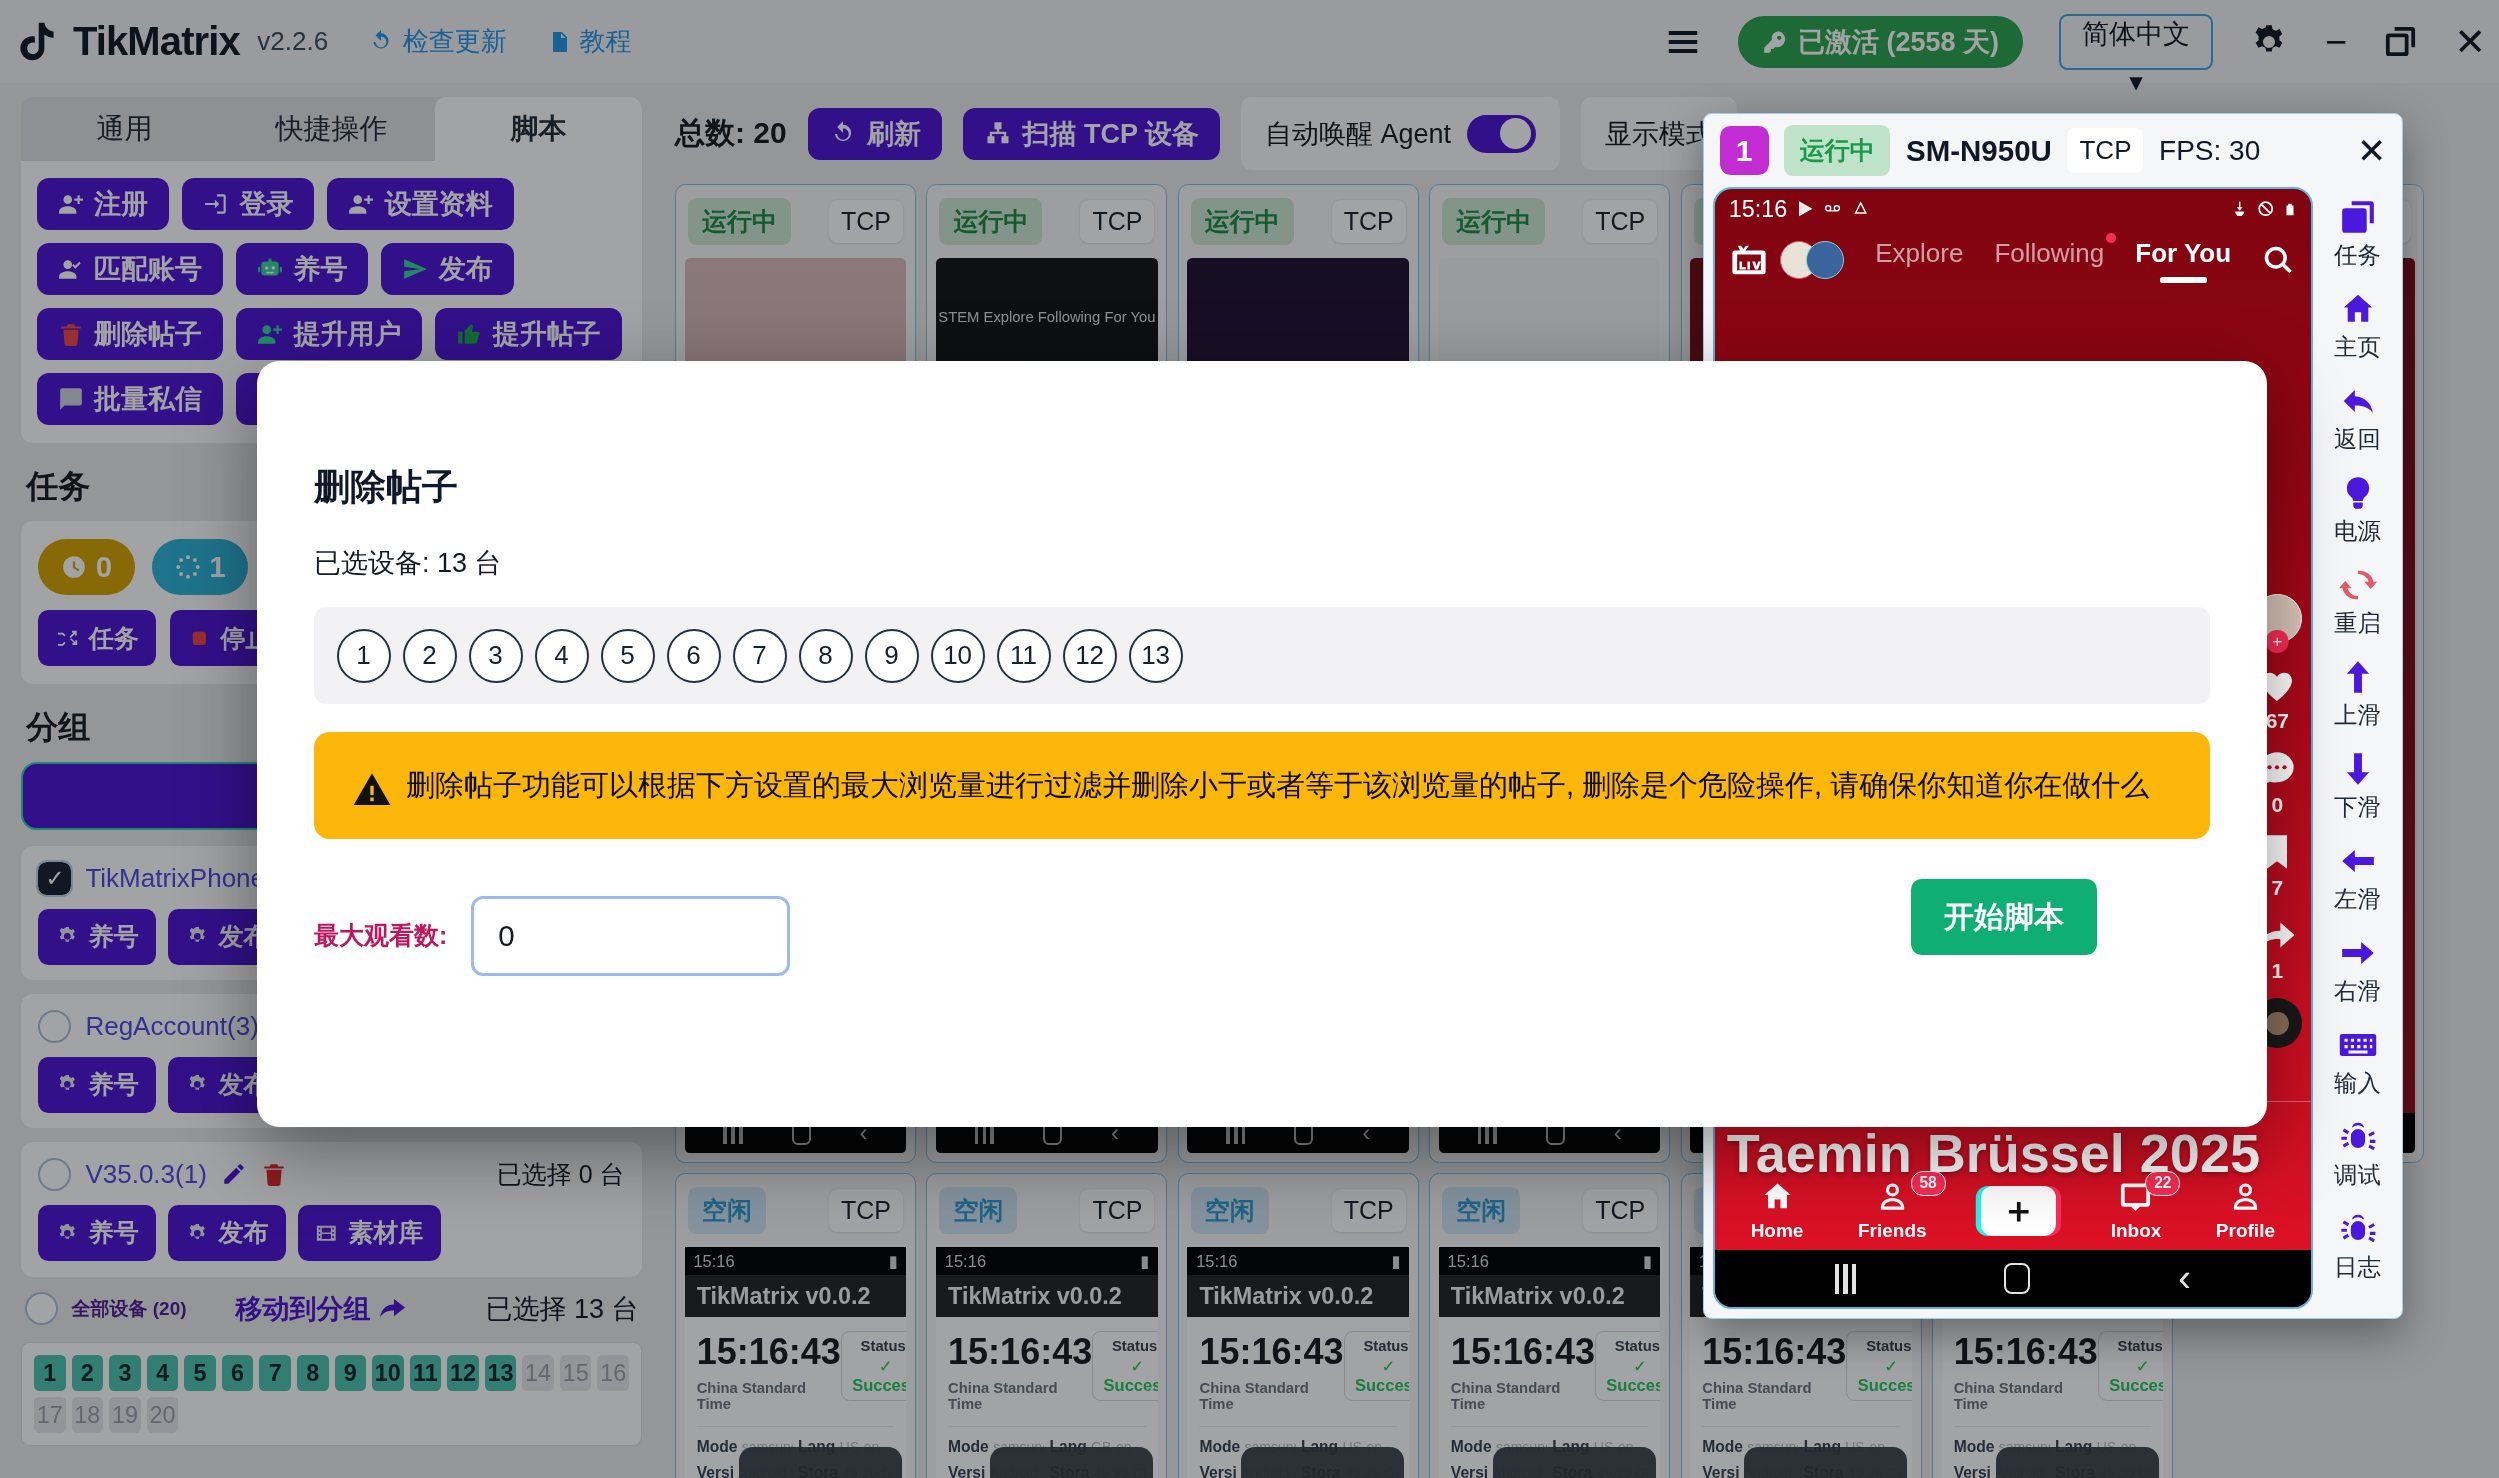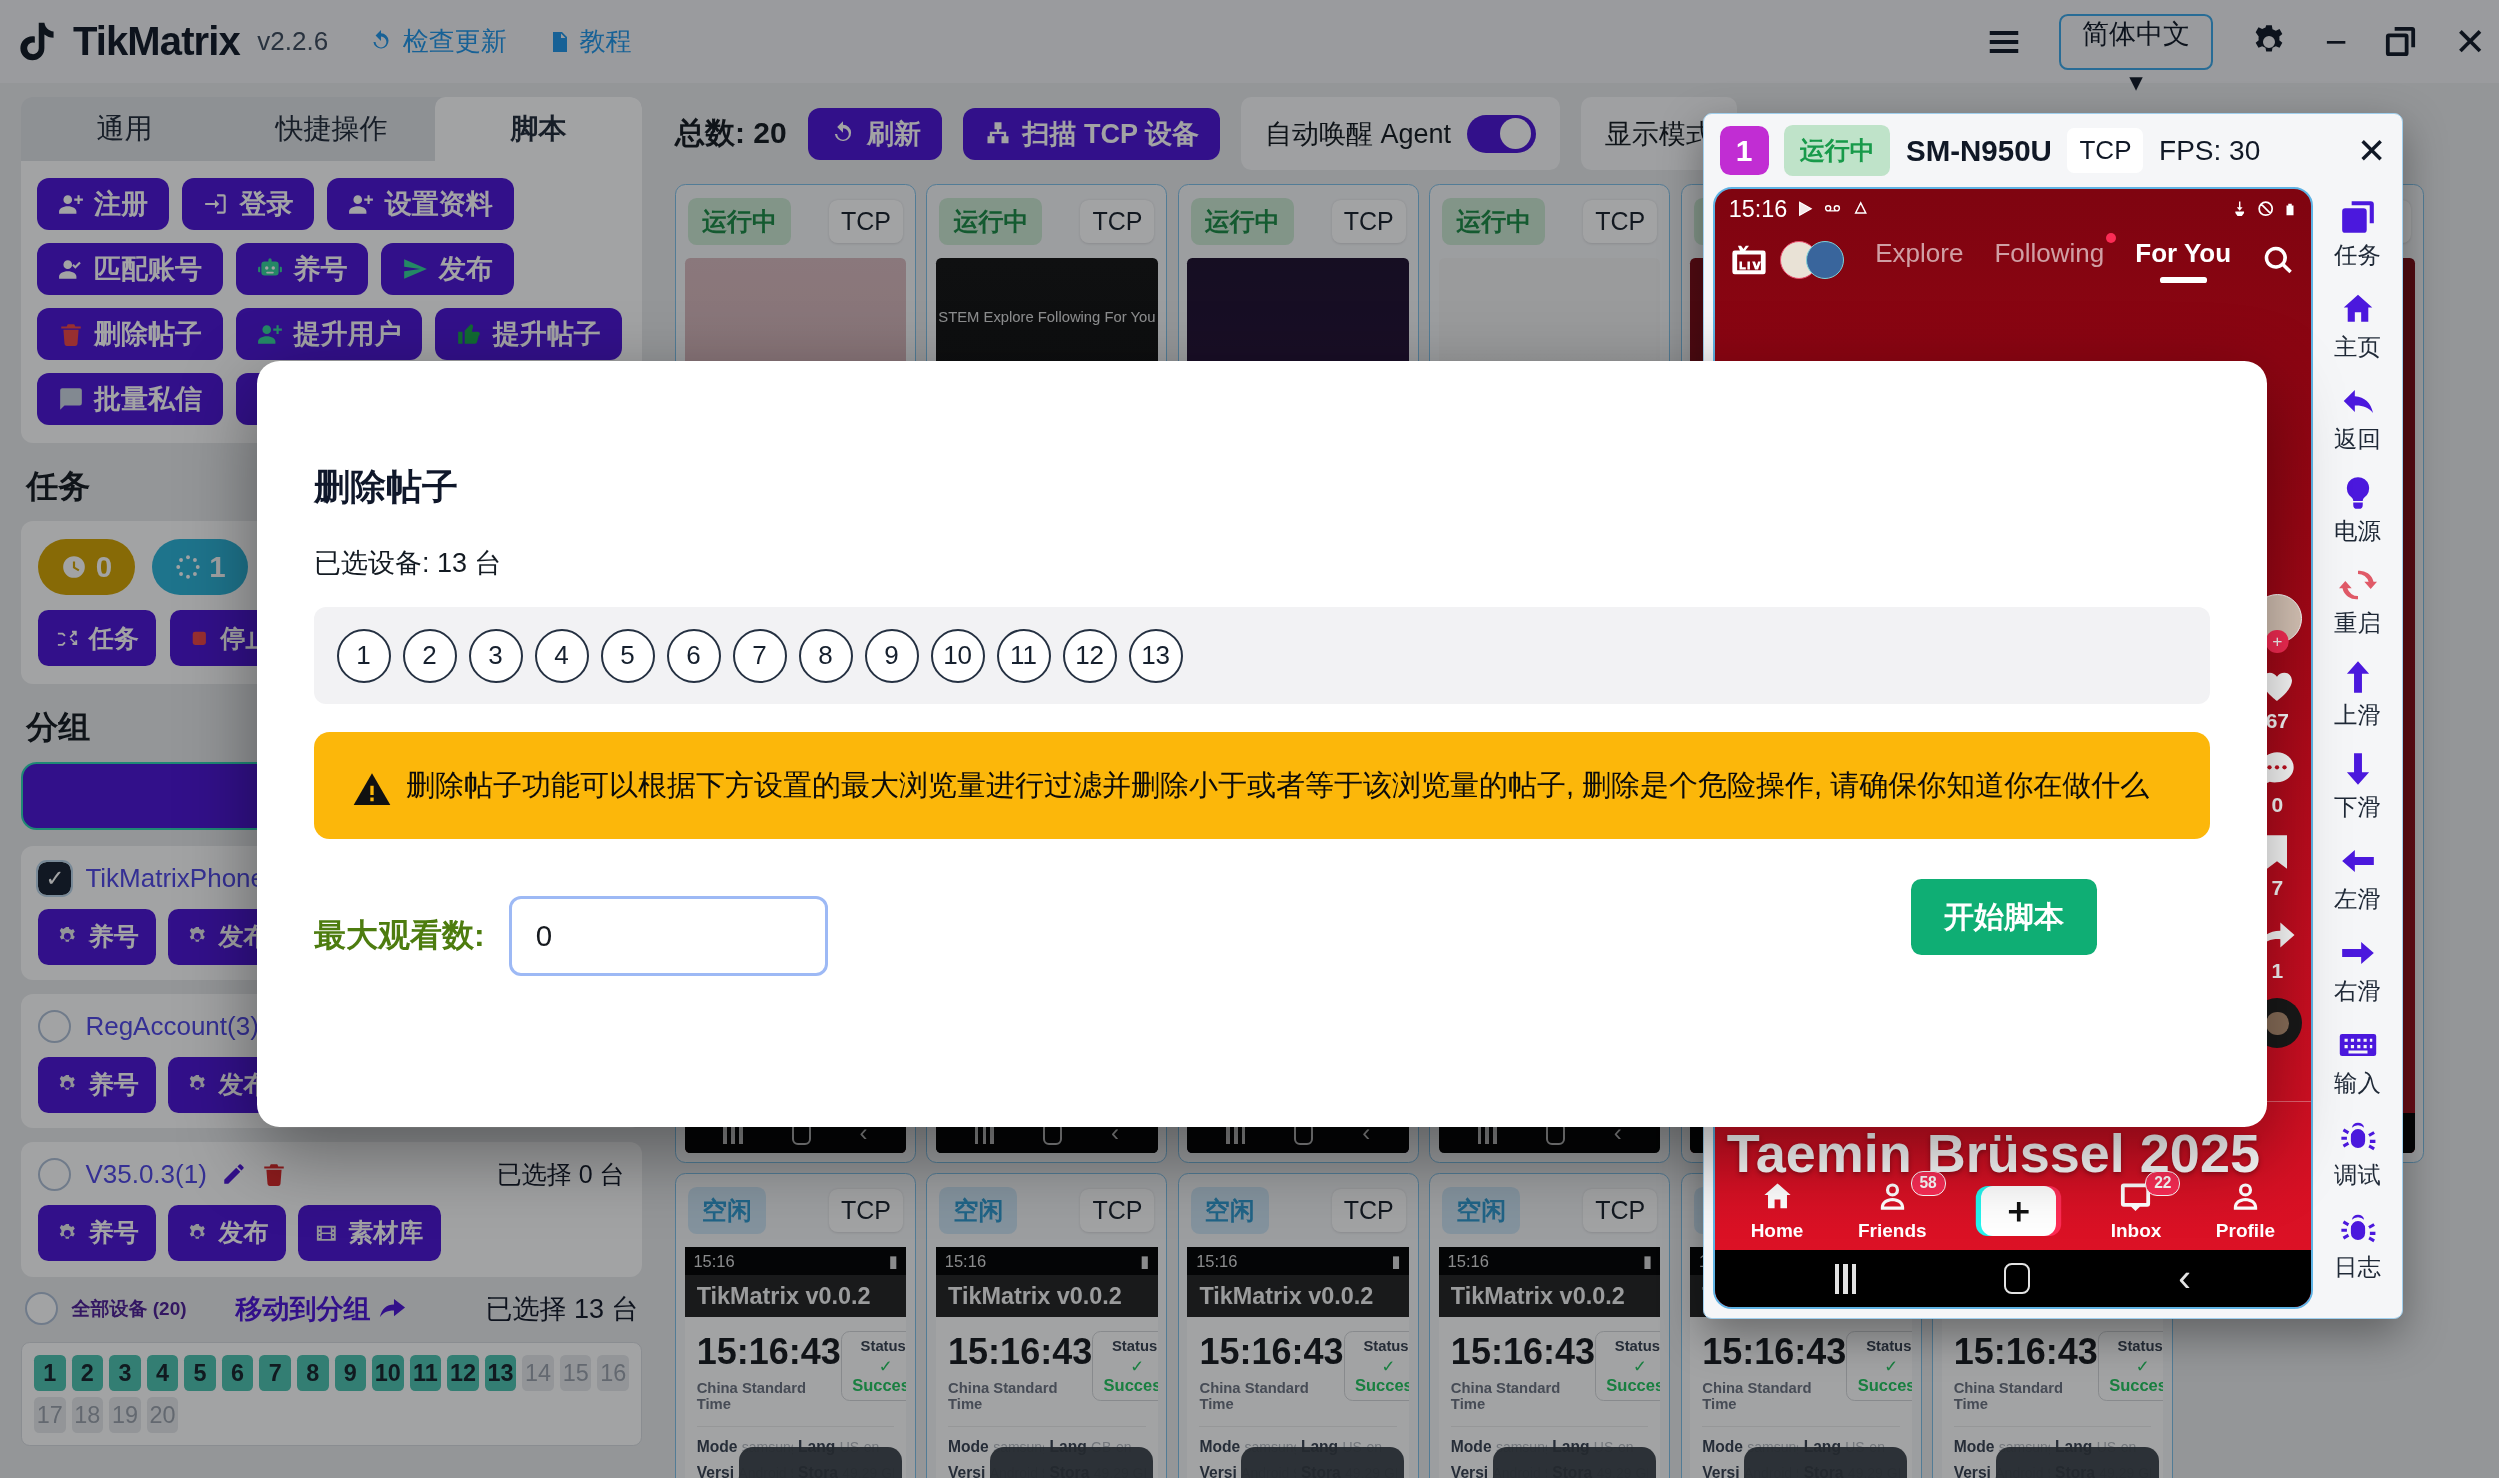--- a/index.html
+++ b/index.html
@@ -165,21 +165,21 @@
   .md-title { margin-top:102px; font-size:36px; font-weight:bold; color:#0f172a; }
   .md-selected { margin-top:33px; font-size:27px; color:#131a22; }
   .chips { margin-top:26px; height:97px; background:#f2f2f4; border-radius:12px; display:flex; align-items:center;
      padding:0 22.6px; gap:12px; }
   .chip { width:54px; height:54px; border-radius:50%; background:#fff; border:2.6px solid #243041; color:#16202e;
      font-size:26px; display:flex; align-items:center; justify-content:center; }
   .warnbox { margin-top:28px; background:#fcb70a; border-radius:15.6px; padding:31px 38px; font-size:29px; color:#0b0b0b;
      line-height:1.55; }
   .warnbox .ic { margin-right:14px; margin-bottom:-5.2px; }
   .mv-row { margin-top:57px; display:flex; align-items:center; gap:24px; }
-  .mv-label { font-size:32px; font-weight:bold; color:#4d7c0f; }
+  .mv-label { font-size:25px; font-weight:bold; color:#be185d; }
   .mv-input { width:319px; height:80px; border:3.5px solid #9db9f5; border-radius:12px; font-size:29.5px; padding:0 24px;
      color:#15191e; outline:none; font-family:inherit; }
   .start-btn { position:absolute; right:170px; bottom:172px; height:76px; padding:0 33px; background:#0fae74; border:none;
      border-radius:10.4px; color:#fff; font-size:30px; font-weight:bold; cursor:pointer; }
 </style>
 </head>
 <body>
 
 <div class="topbar">
   <svg class="ic logo-note" width="45" height="45" viewBox="0 0 24 24">
@@ -196,20 +196,26 @@
   <span class="tb-link">
     <svg class="ic" width="24" height="24" viewBox="0 0 24 24">
         <path fill="currentColor" d="M6 2h9l5 5v15H6V2zm8 1.5V8h4.5L14 3.5zM8 11h8v2H8v-2zm0 4h8v2H8v-2z"></path>
       </svg>
     <span>教程</span>
   </span>
   <div class="tb-right">
     <svg class="ic win-glyph" width="38" height="38" viewBox="0 0 24 24">
         <path fill="#101826" d="M3 5h18v2.6H3V5zm0 5.7h18v2.6H3v-2.6zm0 5.7h18V19H3v-2.6z"></path>
       </svg>
+    <span class="pill-activated">
+      <svg class="ic" width="26" height="26" viewBox="0 0 24 24">
+          <path fill="#fff" fill-rule="evenodd" d="M15.5 2A6.5 6.5 0 0 0 9.2 10L2 17.2V22h4.8l1.4-1.4v-2.2h2.2l1.8-1.8A6.5 6.5 0 1 0 15.5 2zm1.7 4.8a1.8 1.8 0 1 1-2.6 2.6 1.8 1.8 0 0 1 2.6-2.6z"></path>
+        </svg>
+      <span>已激活 (2558 天)</span>
+    </span>
     <span class="lang-select">
       <span>简体中文</span>
         <span>▾</span>
     </span>
     <svg class="ic" width="40" height="40" viewBox="0 0 24 24">
         <path fill="#101826" fill-rule="evenodd" d="M10.3 2h3.4l.4 2.3a8 8 0 0 1 2 .9l2.2-1 1.7 3-1.8 1.5a8 8 0 0 1 0 2.3l1.8 1.5-1.7 3-2.2-1a8 8 0 0 1-2 .9l-.4 2.3h-3.4l-.4-2.3a8 8 0 0 1-2-.9l-2.2 1-1.7-3 1.8-1.5a8 8 0 0 1 0-2.3L4 6.2l1.7-3 2.2 1a8 8 0 0 1 2-.9L10.3 2zM12 8.4a3.6 3.6 0 1 0 0 7.2 3.6 3.6 0 0 0 0-7.2z"></path>
       </svg>
     <span class="win-glyph">−</span>
     <svg class="ic" width="35" height="35" viewBox="0 0 24 24">
         <path fill="#101826" d="M8 2h12a2 2 0 0 1 2 2v12h-2.6V4.6H8V2zM4 6.5h11.5a2 2 0 0 1 2 2V20a2 2 0 0 1-2 2H4a2 2 0 0 1-2-2V8.5a2 2 0 0 1 2-2zm.6 2.6V19.4h10.3V9.1H4.6z"></path>

